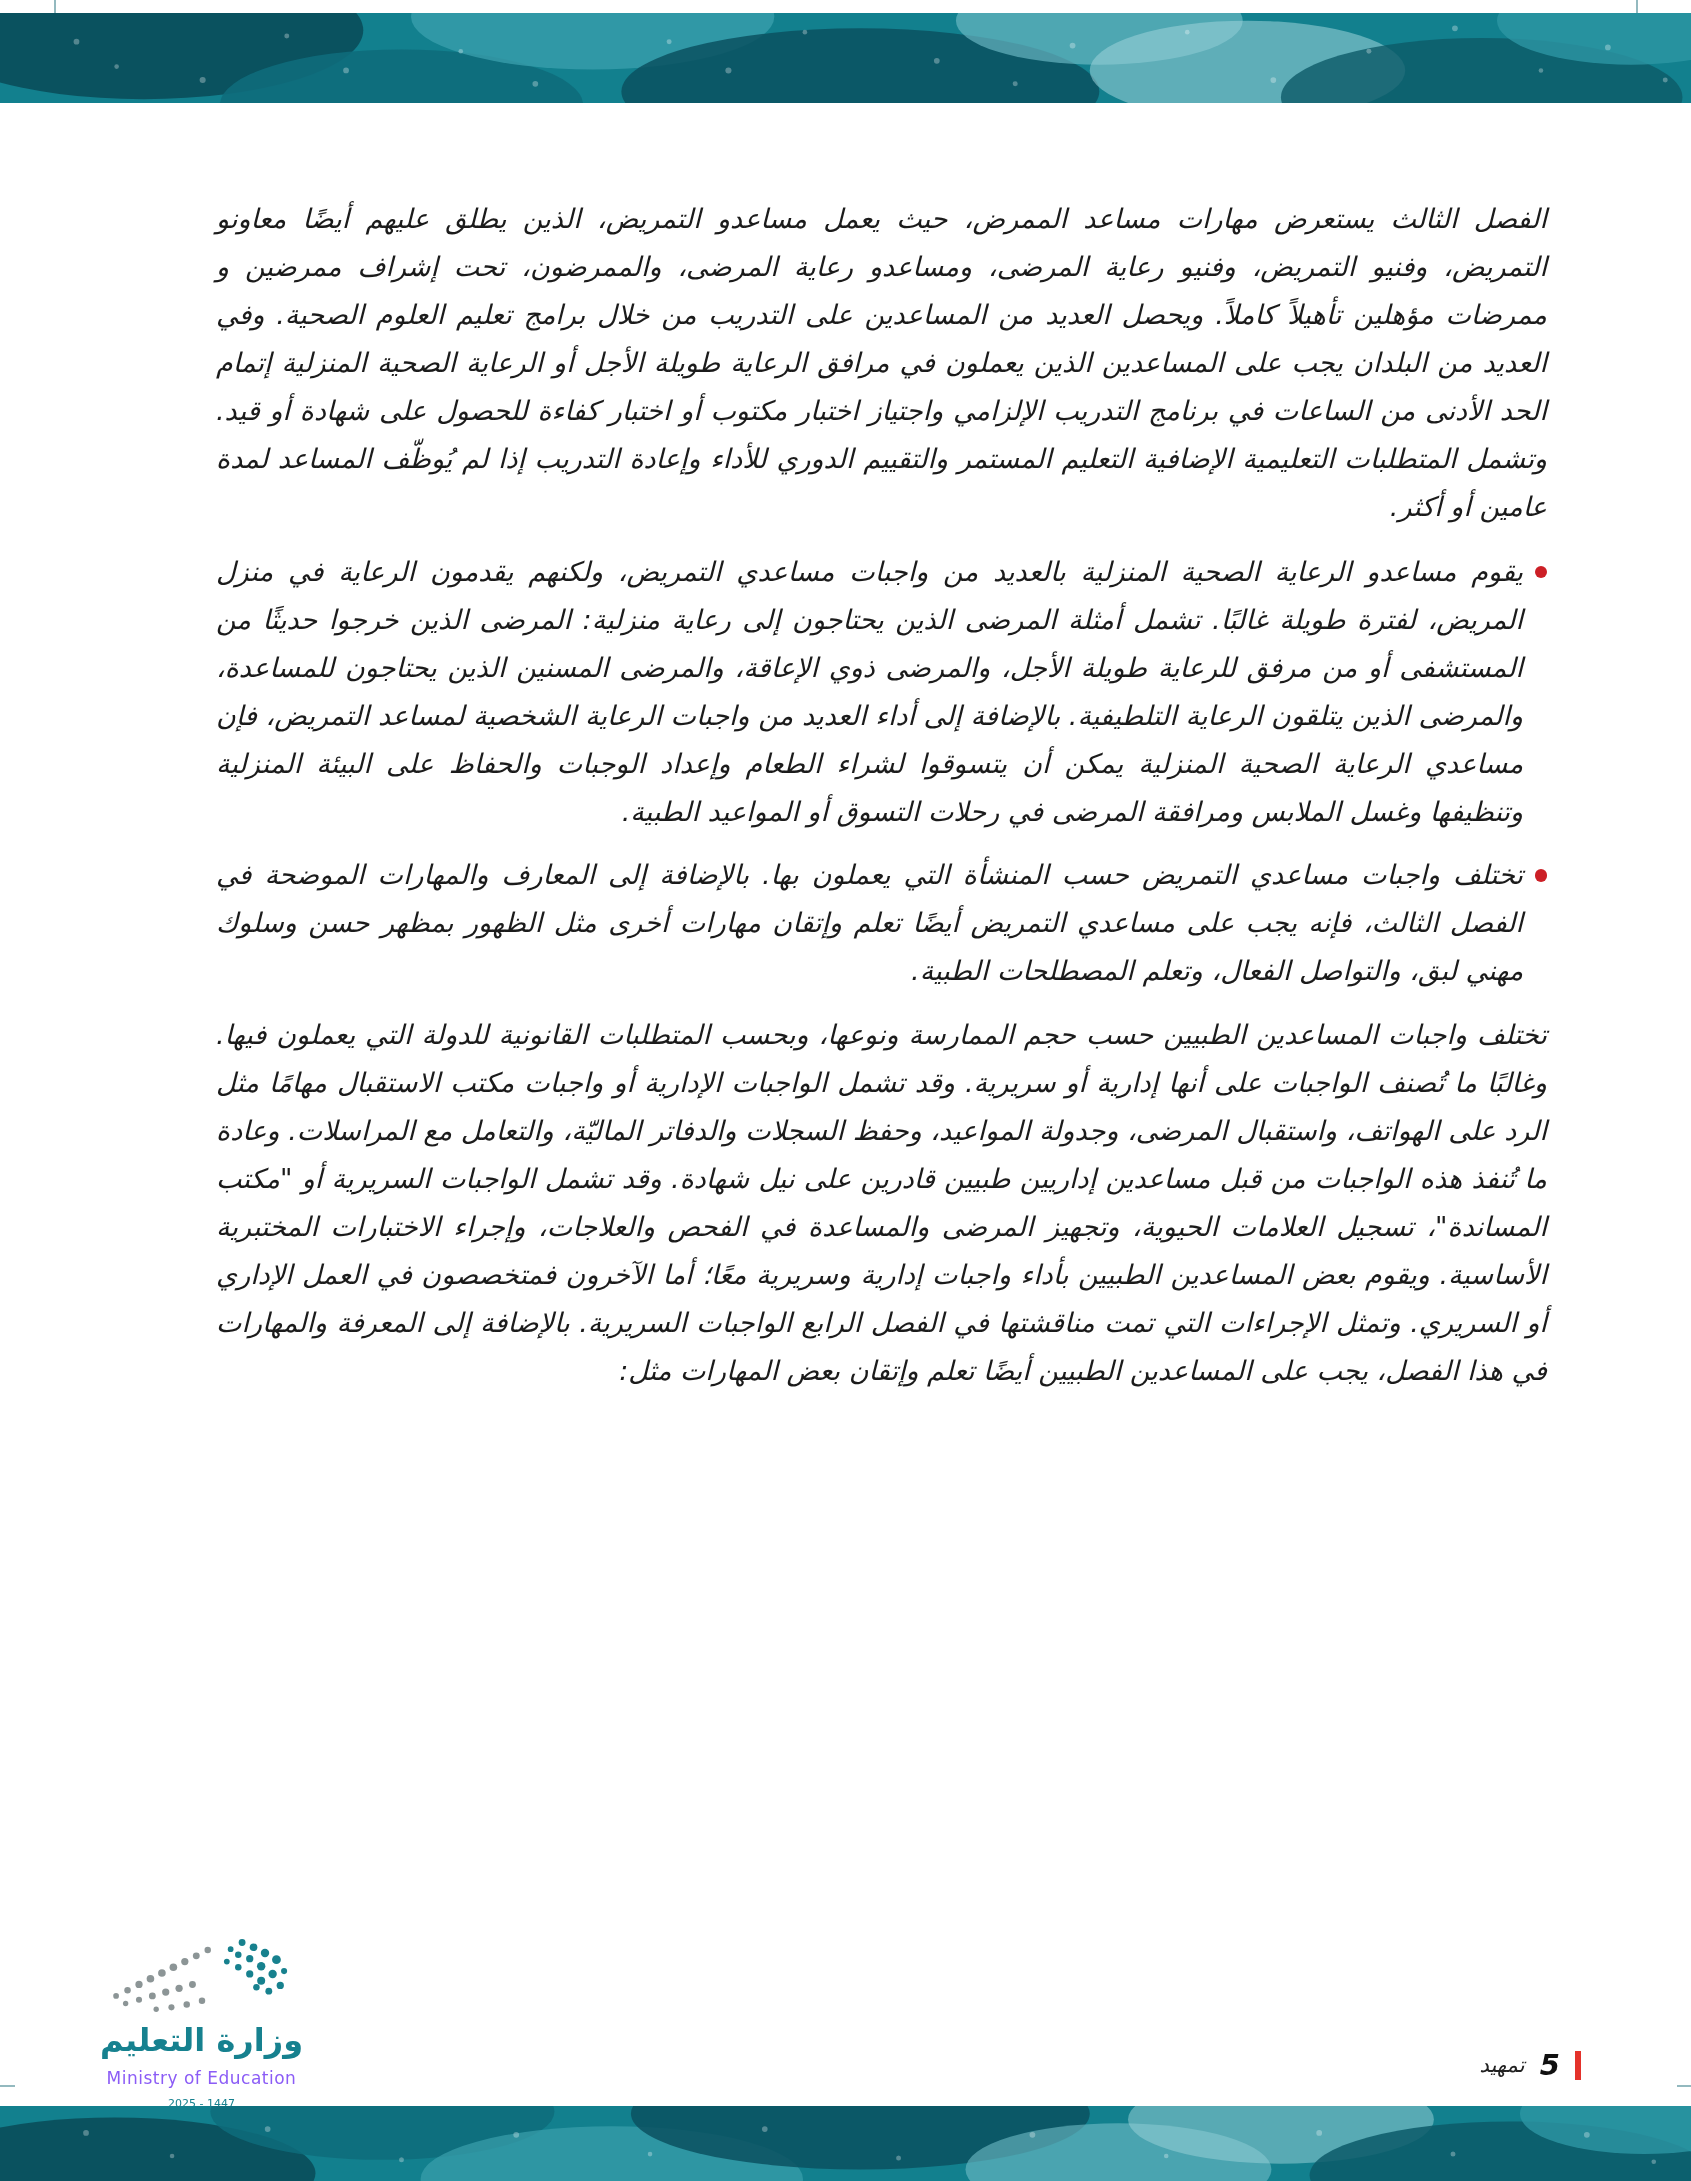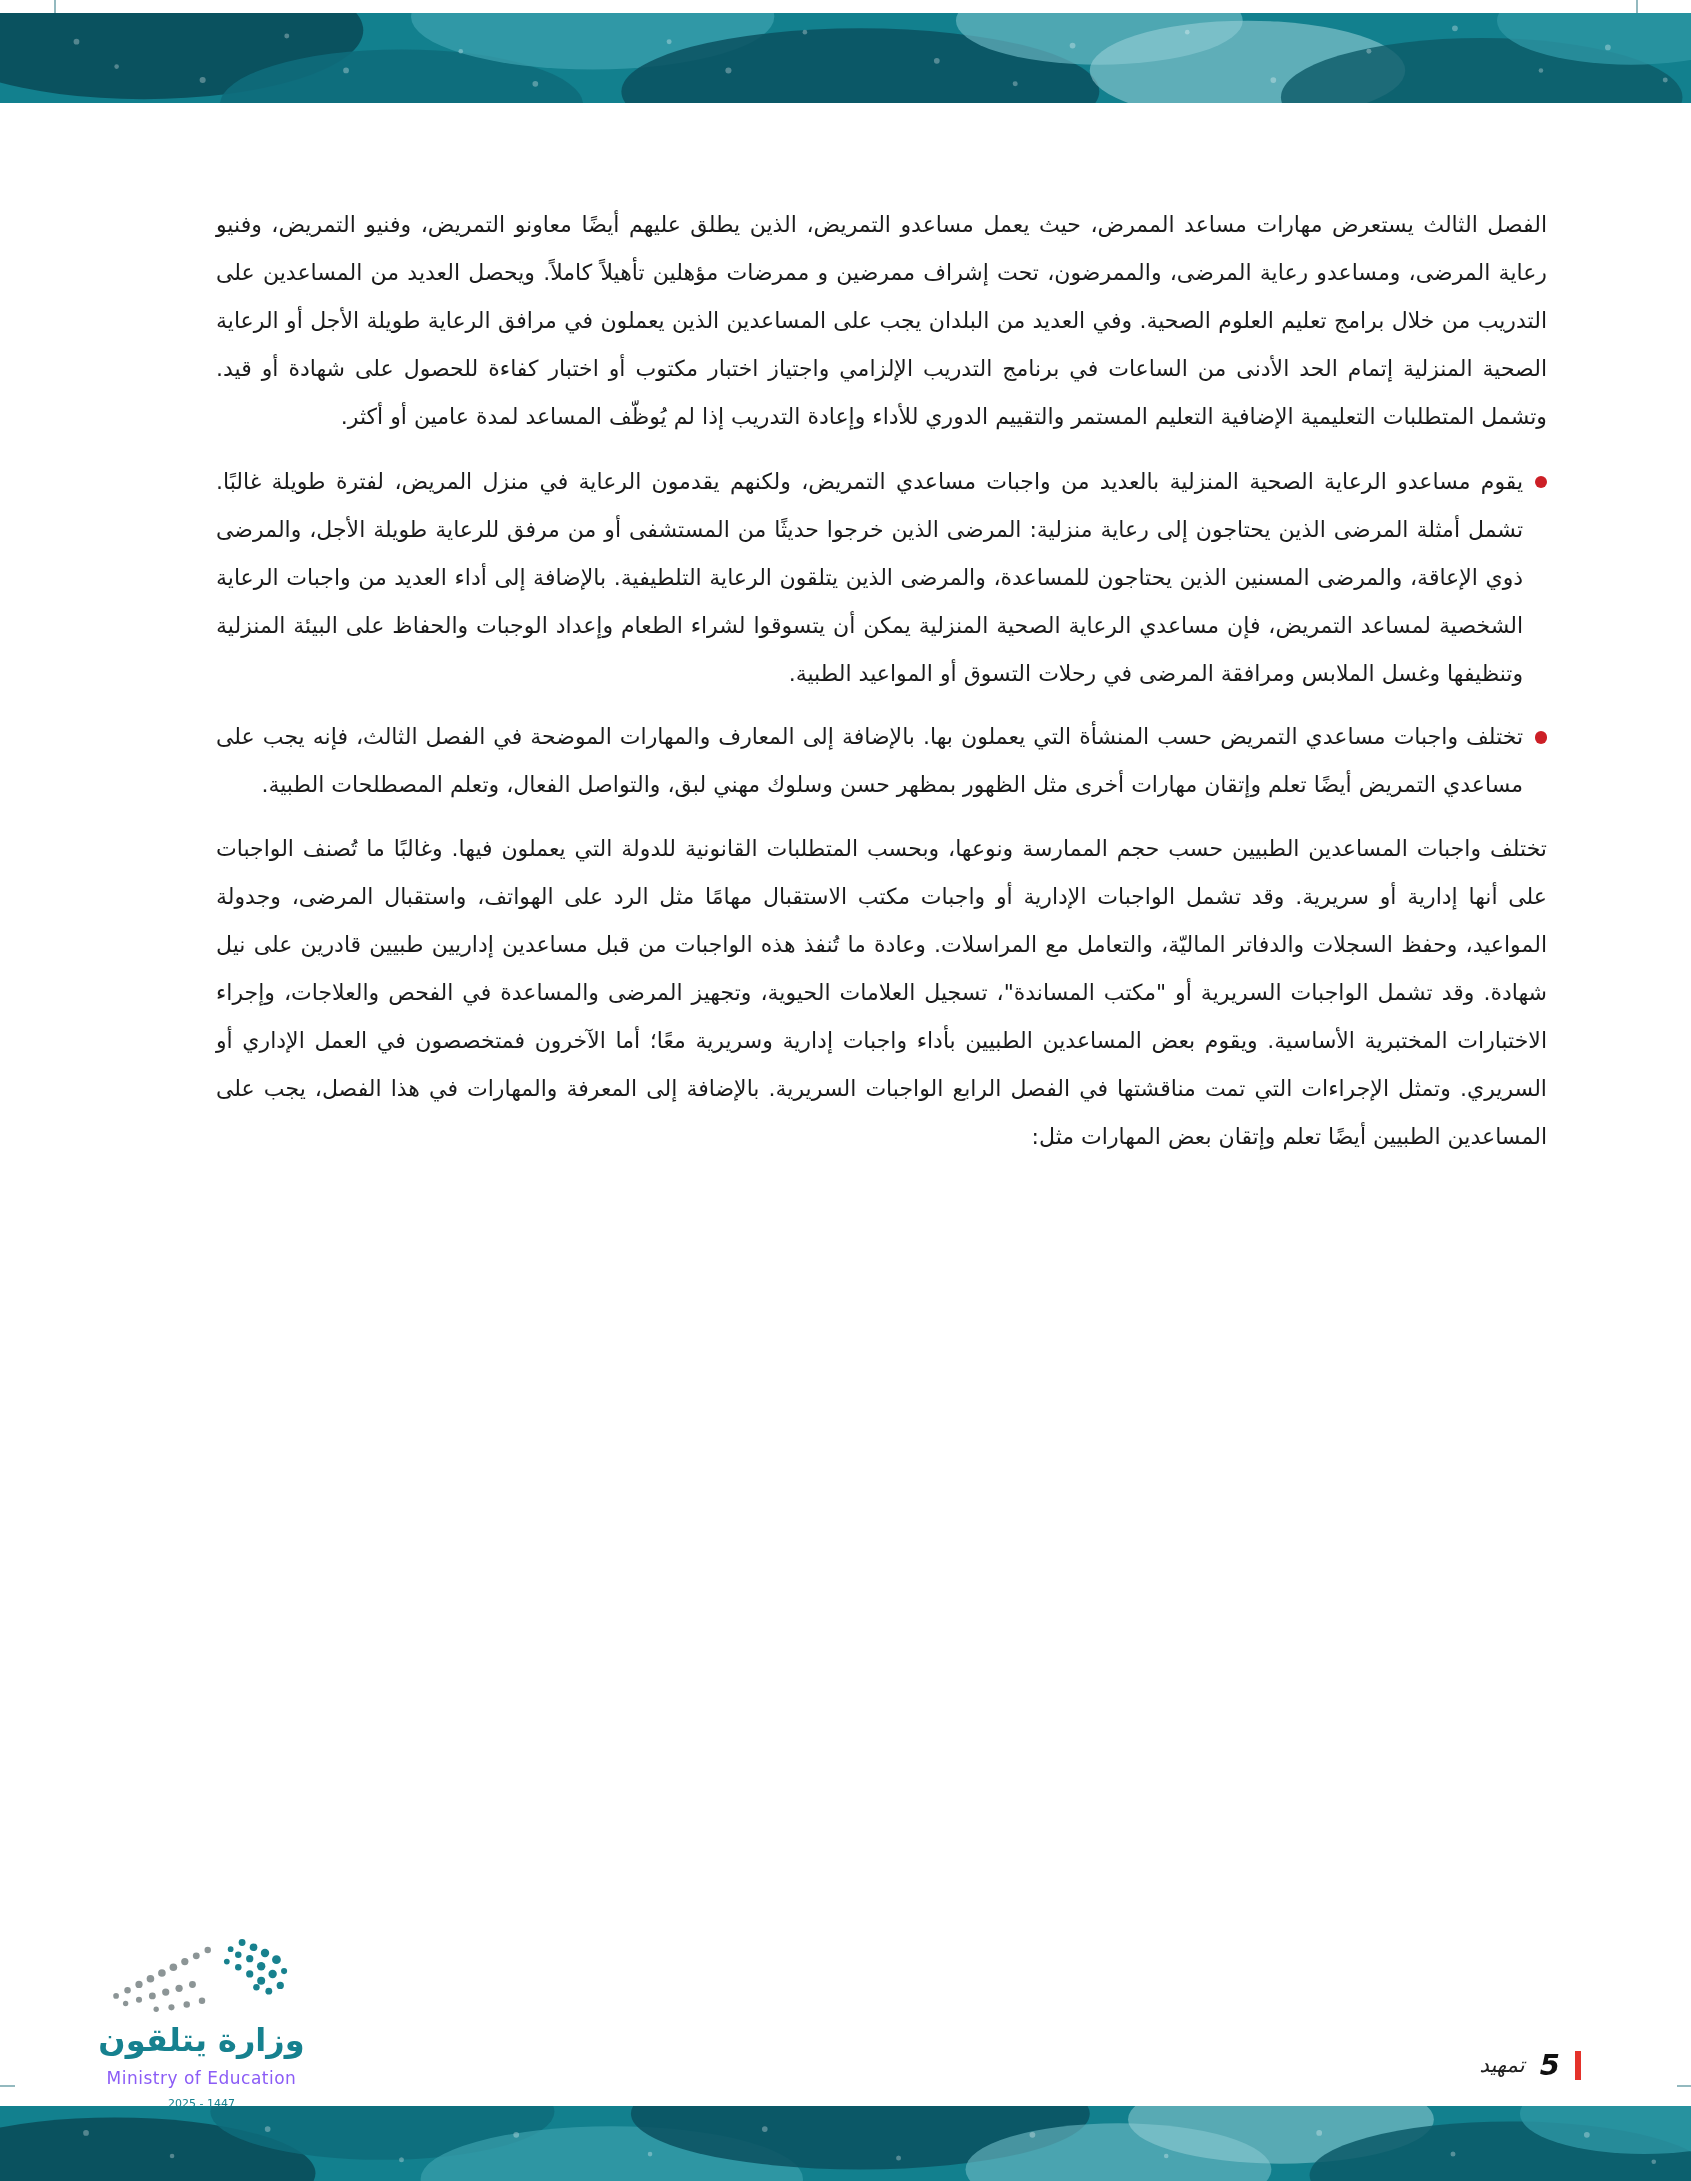--- a/index.html
+++ b/index.html
@@ -20,27 +20,28 @@
   .band svg { display: block; width: 100%; height: 100%; }
 
   
   .crop { position: absolute; background: #93b9bf; }
   .crop.v { width: 1.9px; height: 13.4px; }
   .crop.h { width: 15.3px; height: 1.9px; }
 
   
   .content {
     position: absolute;
-    top: 201px; right: 145px;
+    top: 195px; right: 145px;
     width: 1331px;
     direction: rtl;
-    font-size: 22px;
+    font-size: 27px;
     line-height: 48px;
     text-align: justify;
     color: #1b1b1b;
+    font-style: italic;
   }
   .para { margin: 0 0 17px 0; }
   .bullets { list-style: none; margin: 7.6px 0 0 0; padding: 0; }
   .bullet-item { display: flex; gap: 11.5px; margin: 0 0 15.3px 0; }
   .bullet-dot {
     flex: 0 0 auto;
     width: 12.4px; height: 12.4px;
     border-radius: 50%;
     background: #cc1f26;
     margin-top: 18px;
@@ -190,21 +191,21 @@
       <circle cx="160" cy="47" r="3.8"></circle>
         <circle cx="148" cy="40" r="3.4"></circle>
         <circle cx="136" cy="34" r="3"></circle>
       <circle cx="192" cy="59" r="3.8"></circle>
         <circle cx="180" cy="65" r="3.6"></circle>
         <circle cx="167" cy="61" r="3.4"></circle>
       <circle cx="196" cy="44" r="3.2"></circle>
         <circle cx="140" cy="21" r="3"></circle>
     </g>
   </svg>
-  <div class="logo-ar">وزارة يتلقون</div>
+  <div class="logo-ar">وزارة التعليم</div>
   <div class="logo-en">Ministry of Education</div>
   <div class="logo-year">2025 - 1447</div>
 </div>
 
 <div class="pagefoot">
   <span class="section-label">تمهيد</span>
   <span class="page-number">5</span>
   <span class="red-bar"></span>
 </div>
 

